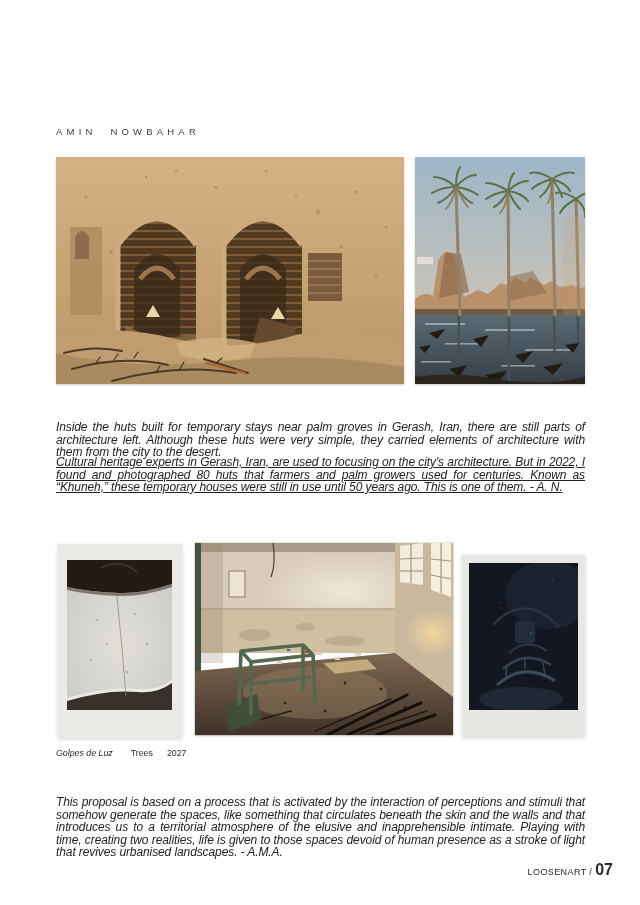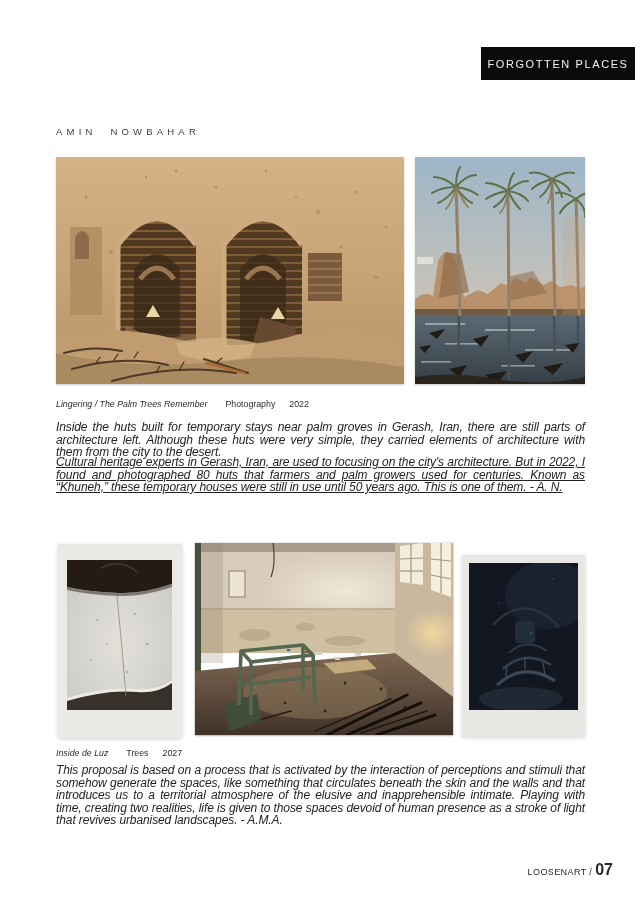--- a/index.html
+++ b/index.html
@@ -38,35 +38,32 @@
   .inner svg{ display:block; width:100%; height:100%; }
   .caption{ position:absolute; left:56px; font-size:8.8px; color:var(--captionText); white-space:nowrap;}
   .cap1{ top:399px; } .cap2{ top:748px; }
   .cap-title{ font-style:italic; margin-right:18px; }
   .cap-medium{ margin-right:14px; }
   .body{
     position:absolute; left:56px; width:529px; margin:0;
     font-size:12px; font-style:italic; line-height:12.5px; text-align:justify;
     color:var(--bodyText); letter-spacing:-0.1px;
   }
-  .p1{ top:421px; } .p2{ top:456px;text-decoration:underline; } .p3{ top:764px; }
+  .p1{ top:421px; } .p2{ top:456px;text-decoration:underline; } .p3{ top:796px; }
   .footer{
     position:absolute; right:27px; top:861px; font-size:9px; letter-spacing:.4px;
     color:#2a2a2a; display:flex; align-items:baseline; gap:3px;text-align:right;
   }
   .footer .pagenum{ font-size:16px; font-weight:bold; letter-spacing:0; }
 </style>
 </head>
 <body>
 
 <div class="page">
 
-  <div class="banner">
-    <span>FORGOTTEN PLACES</span>
-  </div>
 
   <div class="artist-heading h1">AMIN NOWBAHAR</div>
 
   <div class="photo pA">
     <svg viewBox="0 0 348 227" preserveAspectRatio="none">
       <defs>
         <linearGradient id="sand" x1="0" y1="0" x2="0" y2="1">
           <stop offset="0" stop-color="#d3b286"></stop>
             <stop offset=".55" stop-color="#c6a274"></stop>
             <stop offset="1" stop-color="#b7936a"></stop>
@@ -257,23 +254,20 @@
       <g stroke="#8d7d54" stroke-width="1.8" stroke-linecap="round" fill="none" opacity=".9">
         <path d="M41 30 q-4 16 -10 22"></path>
           <path d="M41 30 q8 16 12 20"></path>
         <path d="M93 34 q-2 16 -8 22"></path>
           <path d="M137 22 q0 16 -4 24"></path>
       </g>
       <rect x="148" y="60" width="22" height="98" fill="#caa070" opacity=".22"></rect>
     </svg>
   </div>
 
-  <div class="caption cap1">
-    <span class="cap-title">Lingering / The Palm Trees Remember</span><span class="cap-medium">Photography</span><span class="cap-year">2022</span>
-  </div>
 
   <p class="body p1">Inside the huts built for temporary stays near palm groves in Gerash, Iran, there are still parts of architecture left. Although these huts were very simple, they carried elements of architecture with them from the city to the desert.</p>
   <p class="body p2">Cultural heritage experts in Gerash, Iran, are used to focusing on the city's architecture. But in 2022, I found and photographed 80 huts that farmers and palm growers used for centuries. Known as “Khuneh,” these temporary houses were still in use until 50 years ago. This is one of them.  - A. N.</p>
 
 
   <div class="polaroid pC">
     <div class="inner">
       <svg viewBox="0 0 105 150" preserveAspectRatio="none">
         <defs>
           <radialGradient id="glowC" cx=".5" cy=".55" r=".8">
@@ -405,21 +399,21 @@
         <g fill="#4a5868" opacity=".8">
           <circle cx="62" cy="70" r="1"></circle>
             <circle cx="84" cy="16" r=".8"></circle>
             <circle cx="30" cy="40" r=".8"></circle>
         </g>
       </svg>
     </div>
   </div>
 
   <div class="caption cap2">
-    <span class="cap-title">Inside de Luz</span><span class="cap-medium">Trees</span><span class="cap-year">2027</span>
+    <span class="cap-title">Golpes de Luz</span><span class="cap-medium">Trees</span><span class="cap-year">2027</span>
   </div>
 
   <p class="body p3">This proposal is based on a process that is activated by the interaction of perceptions and stimuli that somehow generate the spaces, like something that circulates beneath the skin and the walls and that introduces us to a territorial atmosphere of the elusive and inapprehensible intimate. Playing with time, creating two realities, life is given to those spaces devoid of human presence as a stroke of light that revives urbanised landscapes. - A.M.A.</p>
 
   <div class="footer">
     <span>LOOSENART /</span>
     <span class="pagenum">07</span>
   </div>
 
 </div>

